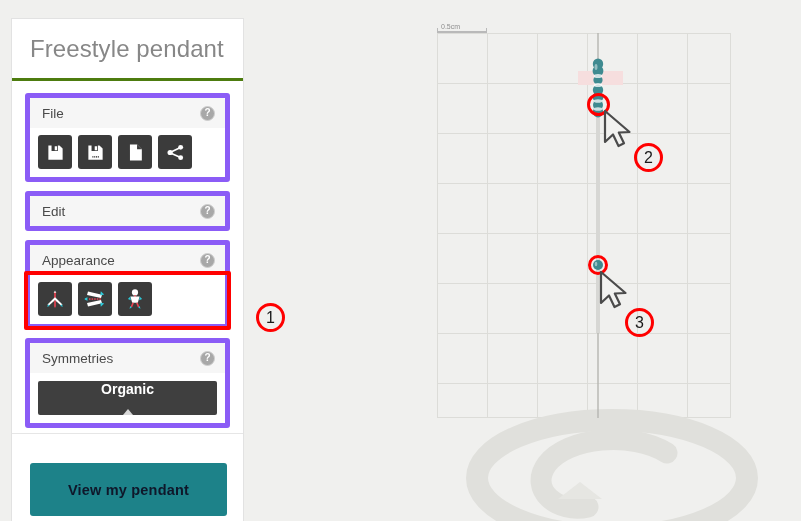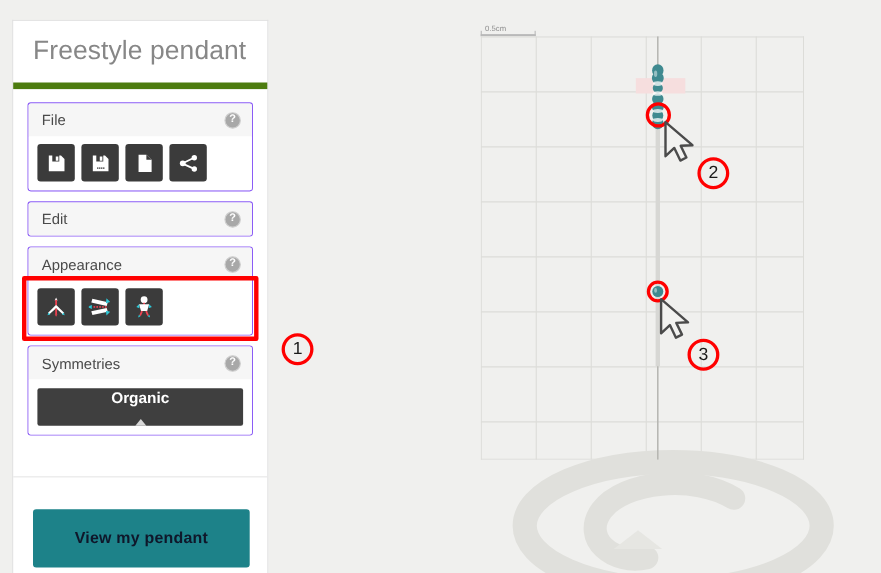--- a/index.html
+++ b/index.html
@@ -23,40 +23,40 @@
     width: 233px;
     height: 503px;
     background: #ffffff;
     border: 1px solid #e2e2e2;
     border-bottom: none;
     box-sizing: border-box;
   }
 
   #panel-title-bar {
     height: 62px;
-    border-bottom: 6px solid #4d7c0f;
+    border-bottom: 3px solid #4d7c0f;
     display: flex;
     align-items: center;
     padding-left: 18px;
     box-sizing: border-box;
   }
   #panel-title {
     font-size: 24px;
     color: #878787;
     font-weight: 400;
     letter-spacing: .1px;
   }
 
   #panel-body {
     padding: 12px 13px 0 13px;
     box-sizing: border-box;
   }
 
   .section {
-    border: 1px solid #8b5cf6;
+    border: 5px solid #8b5cf6;
     border-radius: 3px;
     margin-bottom: 9px;
     background: #fff;
   }
   .section-header {
     height: 30px;
     background: #f6f6f6;
     display: flex;
     align-items: center;
     justify-content: space-between;

